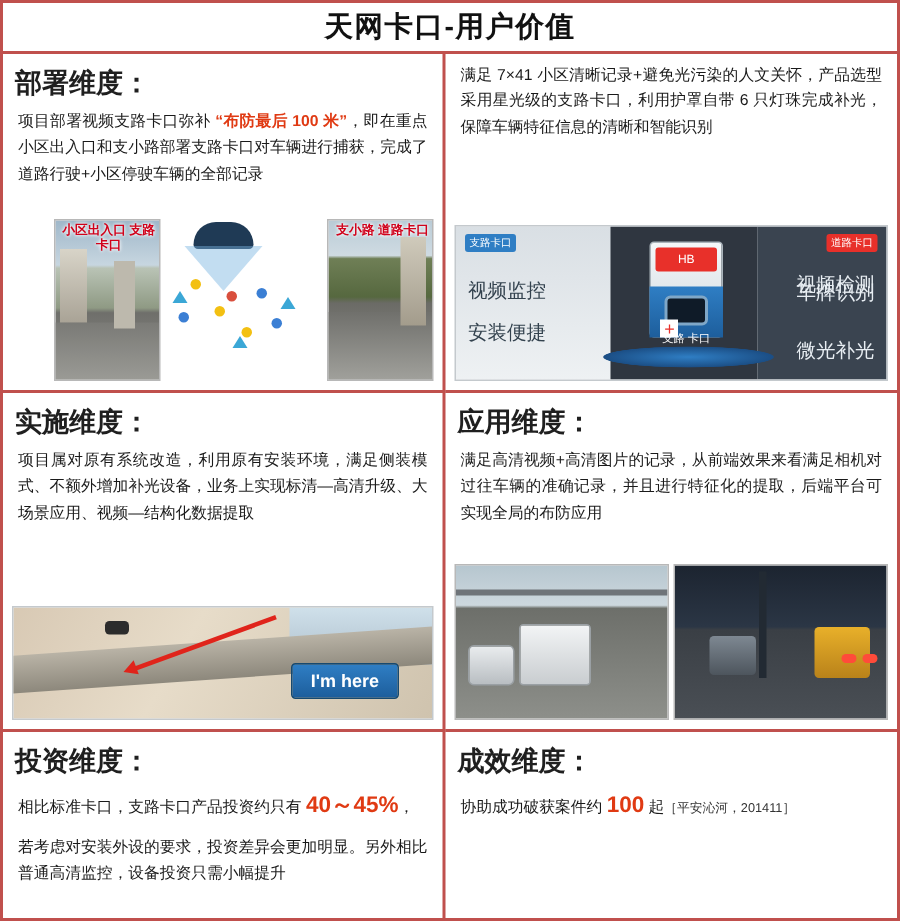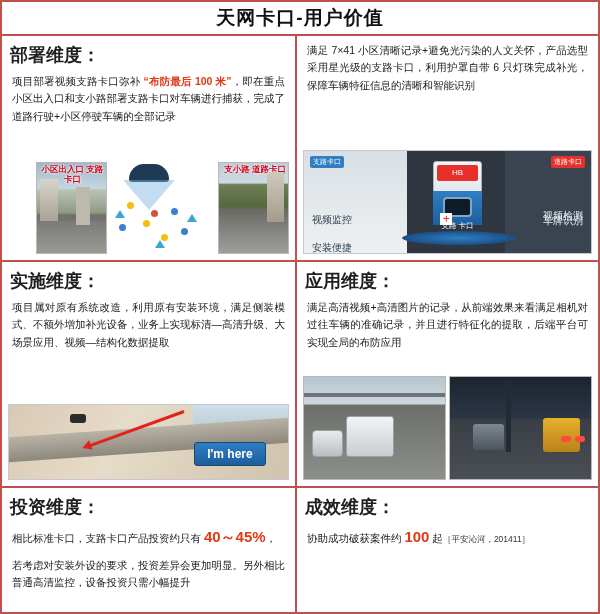--- a/index.html
+++ b/index.html
@@ -67,21 +67,21 @@
     display: flex;
     gap: 2px;
     position: absolute;
     left: 6px; right: 6px; bottom: 6px;
   }
   .ph {
     position: relative;
     overflow: hidden;
     border: 1px solid #b8b8b8;
     flex: 1 1 0;
-    height: 92px;
+    height: 108px;
     margin-left: 28px;
   }
   
   .photo-street1 {
     background:
       linear-gradient(#9fb7c9 0%, #c7d6e0 28%, #b9c3b5 30%, #8f9a84 55%, #6f6f6b 58%, #8b8b86 100%);
   }
   .photo-street1:after {
     content: "";
     position: absolute; left: 4%; top: 18%; width: 26%; height: 46%;
@@ -195,25 +195,24 @@
     font-size: 8px; text-align: center; line-height: 16px;
     border-radius: 2px;
   }
   .kiosk-cross {
     position: absolute; left: 47.5%; top: 62px; width: 12px; height: 12px;
     color: #e8302a; font-size: 12px; line-height: 12px; text-align: center;
     background: #fff;
   }
   .kv {
     position: absolute;
-    font-size: 10px;
+    font-size: 13px;
     color: #ffffff;
     background: rgba(0,0,0,0.0);
     white-space: nowrap;
-    margin-top: 28px;
   }
   .kv.dark { color: #e8eef3; }
   .kv.onlight { color: #33424e; }
   .chip {
     position: absolute;
     font-size: 7px;
     color: #fff;
     background: #e8302a;
     padding: 1px 3px;
     border-radius: 2px;

